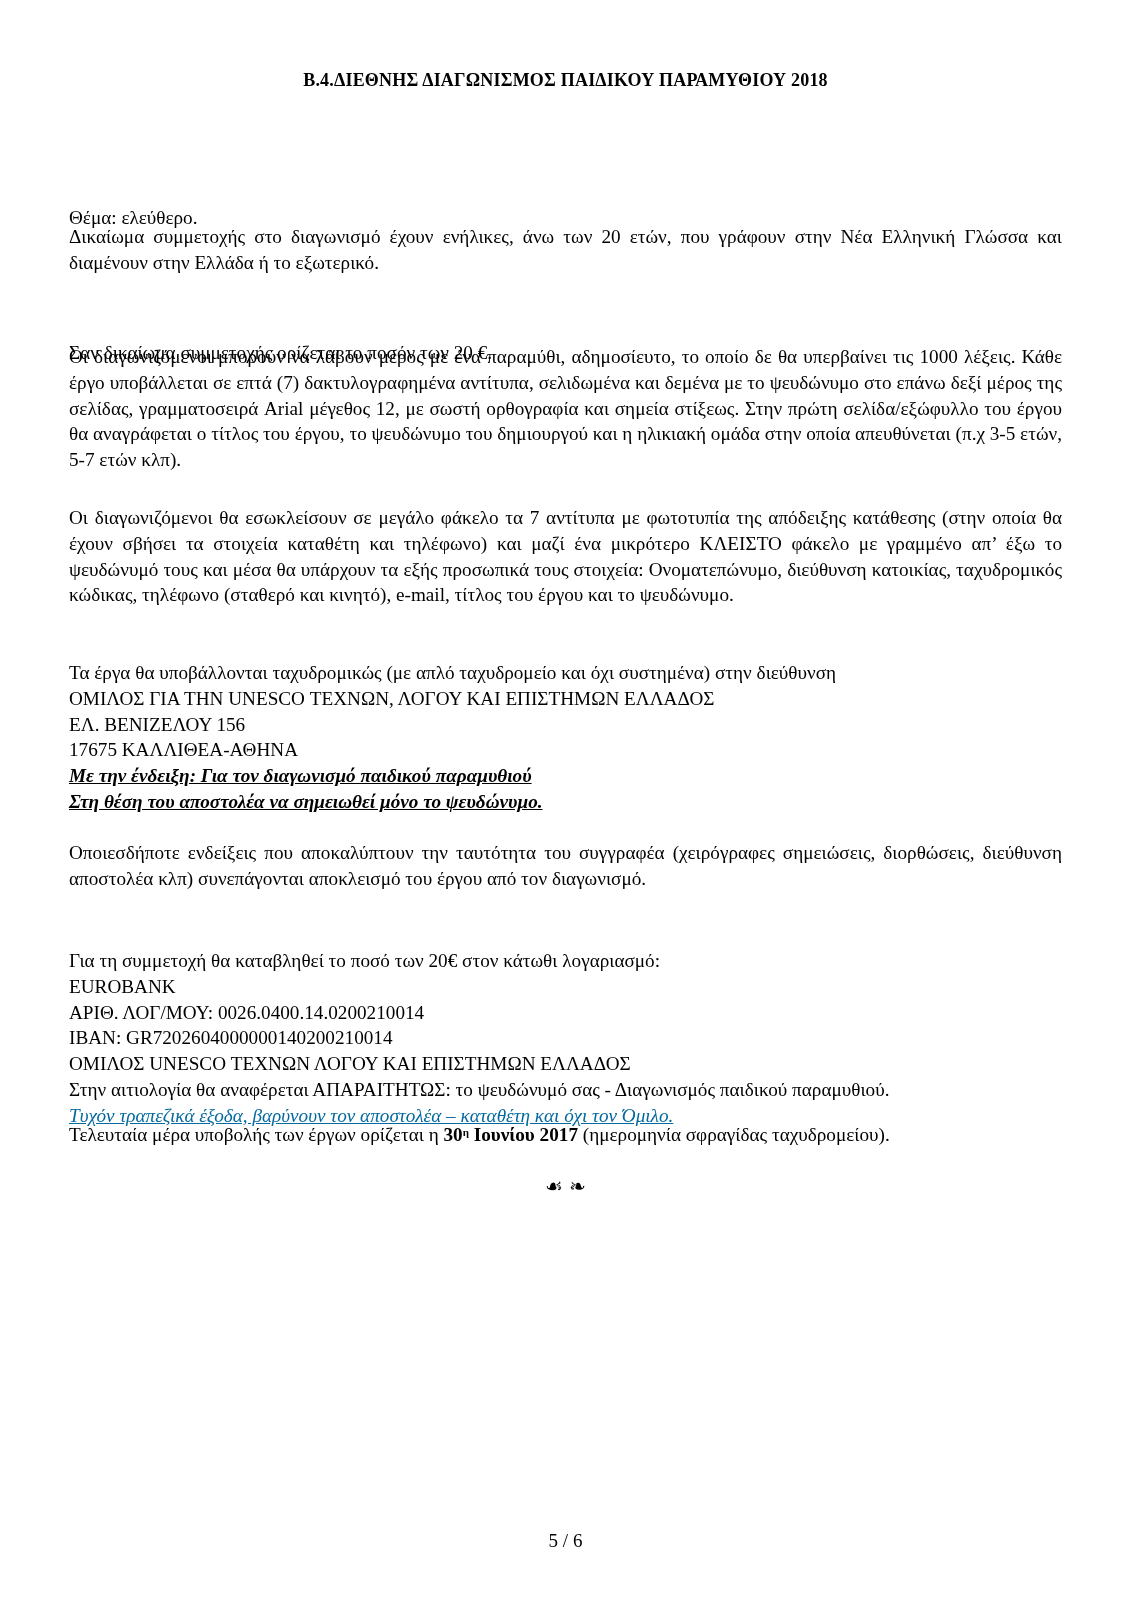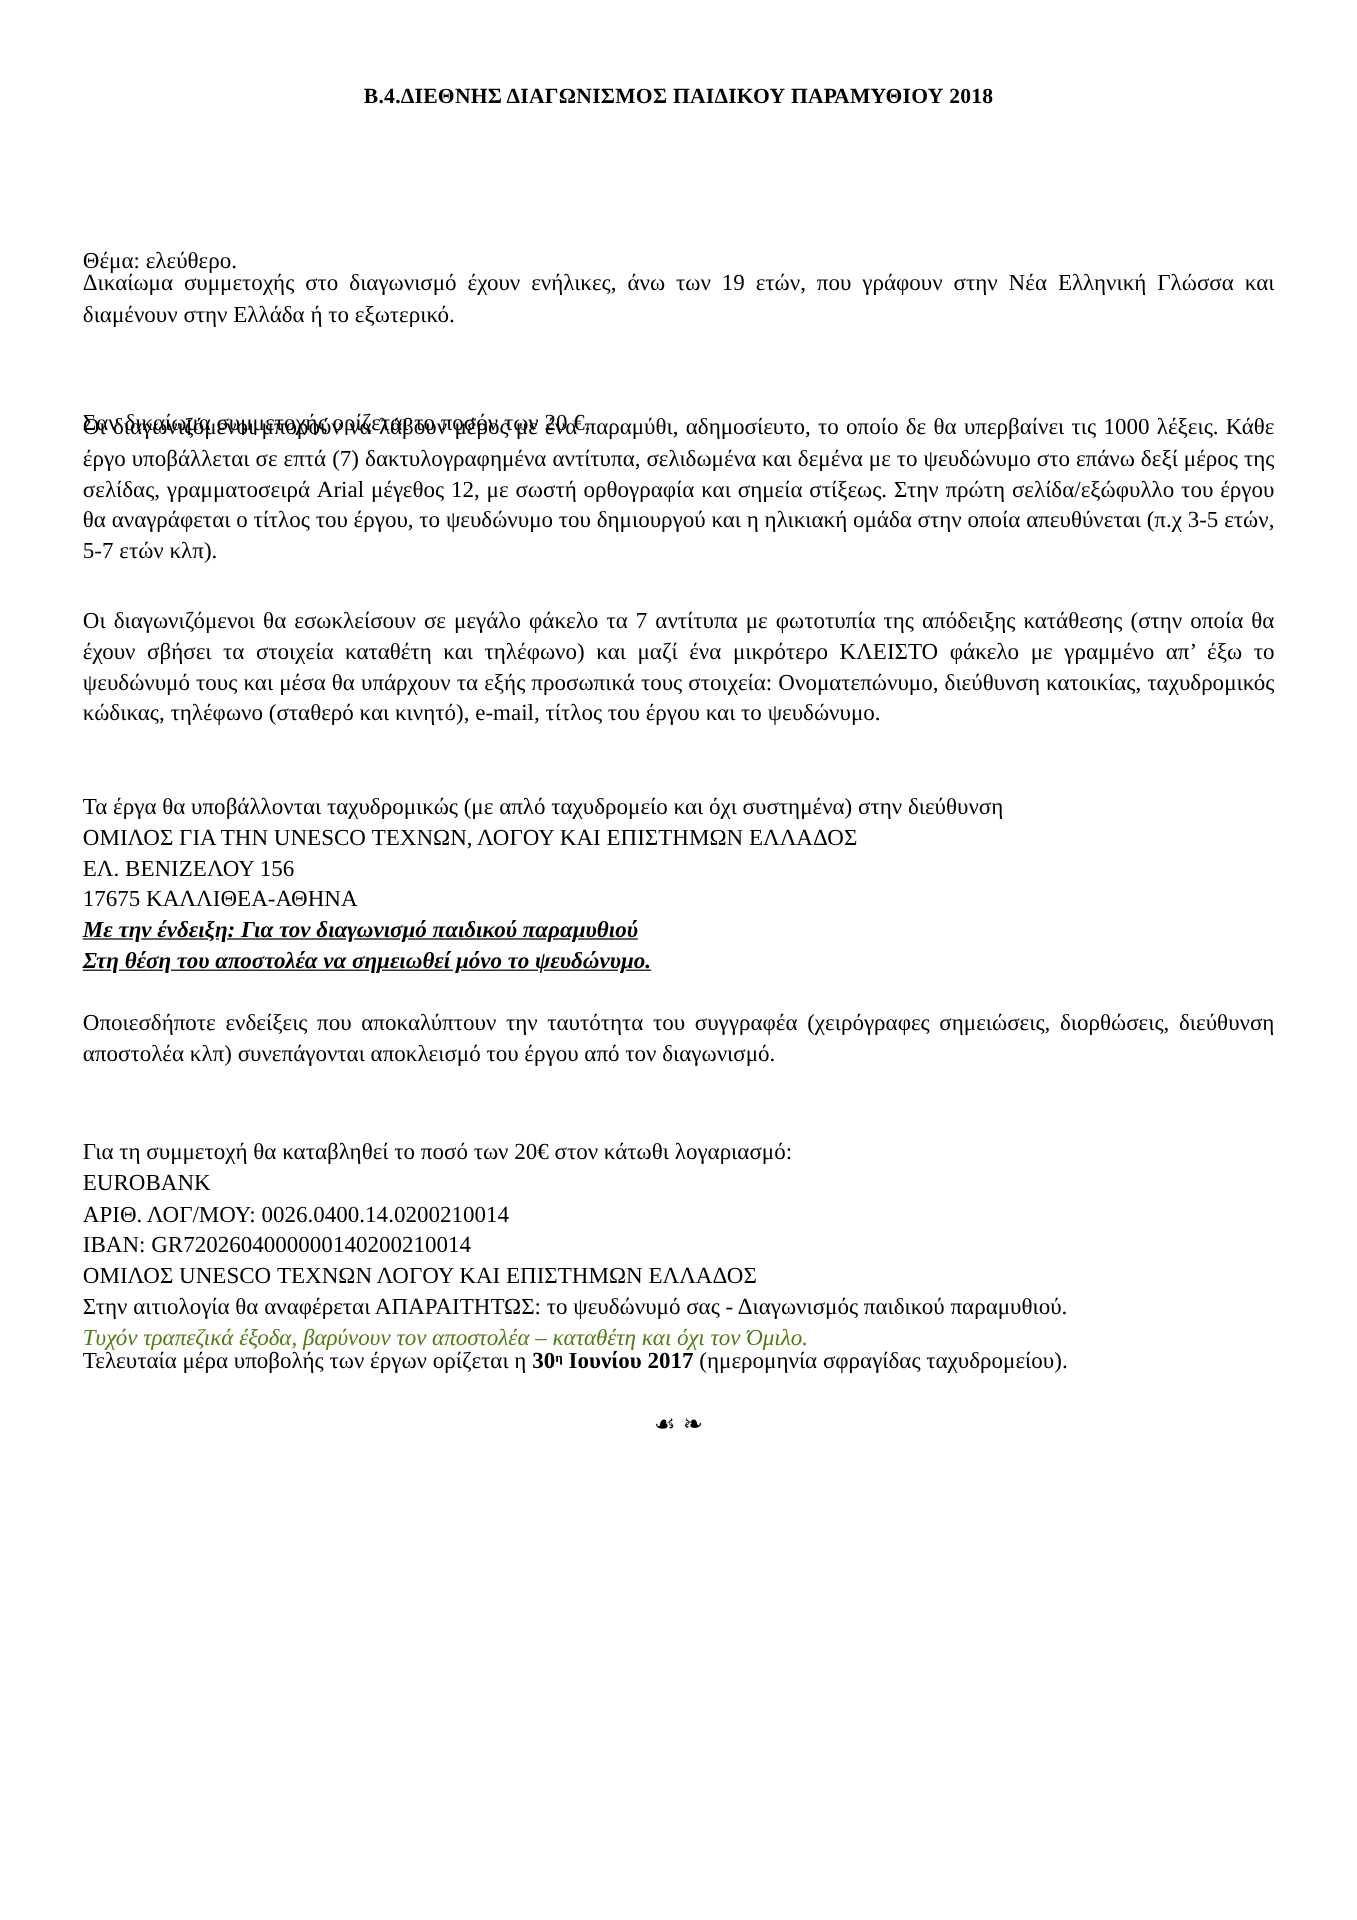--- a/index.html
+++ b/index.html
@@ -6,38 +6,38 @@
   body { width: 1131px; height: 1600px; position: relative; overflow: hidden;
          font-family: "Liberation Serif", "DejaVu Serif", serif; color: #000; }
   .page { position: absolute; left: 0; top: 0; width: 1131px; height: 1600px; }
   .title { position: absolute; top: 70px; left: 0; width: 1131px; text-align: center;
            font-weight: bold; font-size: 18px; letter-spacing: 0.2px; }
   .body { position: absolute; left: 69px; width: 993px; font-size: 19.2px; line-height: 25.8px; }
   .body p { margin: 0; }
   .just { text-align: justify; text-align-last: left; }
   .line { white-space: nowrap; }
   .bu { font-weight: bold; font-style: italic; text-decoration: underline; text-align: right; }
-  .red { color: #4d7c0f; font-style: italic; }
+  .red { color: #0369a1; font-style: italic; text-decoration: underline; }
   .b { font-weight: bold; }
   sup { font-size: 11px; vertical-align: top; position: relative; top: -2px; }
   .ornament { position: absolute; top: 1174px; left: 0; width: 1131px; text-align: center; font-size: 20px; font-family: "DejaVu Sans", sans-serif; }
   .pagenum { position: absolute; top: 1530px; left: 0; width: 1131px; text-align: center; font-size: 19px; }
 </style>
 </head>
 <body>
 
 <div class="page">
   <div class="title">Β.4.ΔΙΕΘΝΗΣ ΔΙΑΓΩΝΙΣΜΟΣ ΠΑΙΔΙΚΟΥ ΠΑΡΑΜΥΘΙΟΥ 2018</div>
 
   <div class="body" style="top:172px;margin-top:33px;">
     <p>Θέμα: ελεύθερο.</p>
   </div>
 
   <div class="body just" style="top:224px;">
-    <p>Δικαίωμα συμμετοχής στο διαγωνισμό έχουν ενήλικες, άνω των 19 ετών, που γράφουν στην Νέα Ελληνική Γλώσσα και διαμένουν στην Ελλάδα ή το εξωτερικό.</p>
+    <p>Δικαίωμα συμμετοχής στο διαγωνισμό έχουν ενήλικες, άνω των 20 ετών, που γράφουν στην Νέα Ελληνική Γλώσσα και διαμένουν στην Ελλάδα ή το εξωτερικό.</p>
   </div>
 
   <div class="body" style="top:300px;margin-top:40px;">
     <p>Σαν δικαίωμα συμμετοχής ορίζεται το ποσόν των 20 €.</p>
   </div>
 
   <div class="body just" style="top:344px;">
     <p>Οι διαγωνιζόμενοι μπορούν να λάβουν μέρος με ένα παραμύθι, αδημοσίευτο, το οποίο δε θα υπερβαίνει τις 1000 λέξεις. Κάθε έργο υποβάλλεται σε επτά (7) δακτυλογραφημένα αντίτυπα, σελιδωμένα και δεμένα με το ψευδώνυμο στο επάνω δεξί μέρος της σελίδας, γραμματοσειρά Arial μέγεθος 12, με σωστή ορθογραφία και σημεία στίξεως. Στην πρώτη σελίδα/εξώφυλλο του έργου θα αναγράφεται ο τίτλος του έργου, το ψευδώνυμο του δημιουργού και η ηλικιακή ομάδα στην οποία απευθύνεται (π.χ 3-5 ετών, 5-7 ετών κλπ).</p>
   </div>
 
@@ -69,13 +69,14 @@
   </div>
 
   <div class="body" style="top:1122px;">
     <p class="line">
       <span>Τελευταία μέρα υποβολής των έργων ορίζεται  η </span><span class="b">30</span><sup class="b">η</sup><span class="b"> Ιουνίου 2017</span><span> (ημερομηνία σφραγίδας ταχυδρομείου).</span>
     </p>
   </div>
 
   <div class="ornament">☙ ❧</div>
 
+  <div class="pagenum">5 / 6</div>
 </div>
 
 </body></html>

